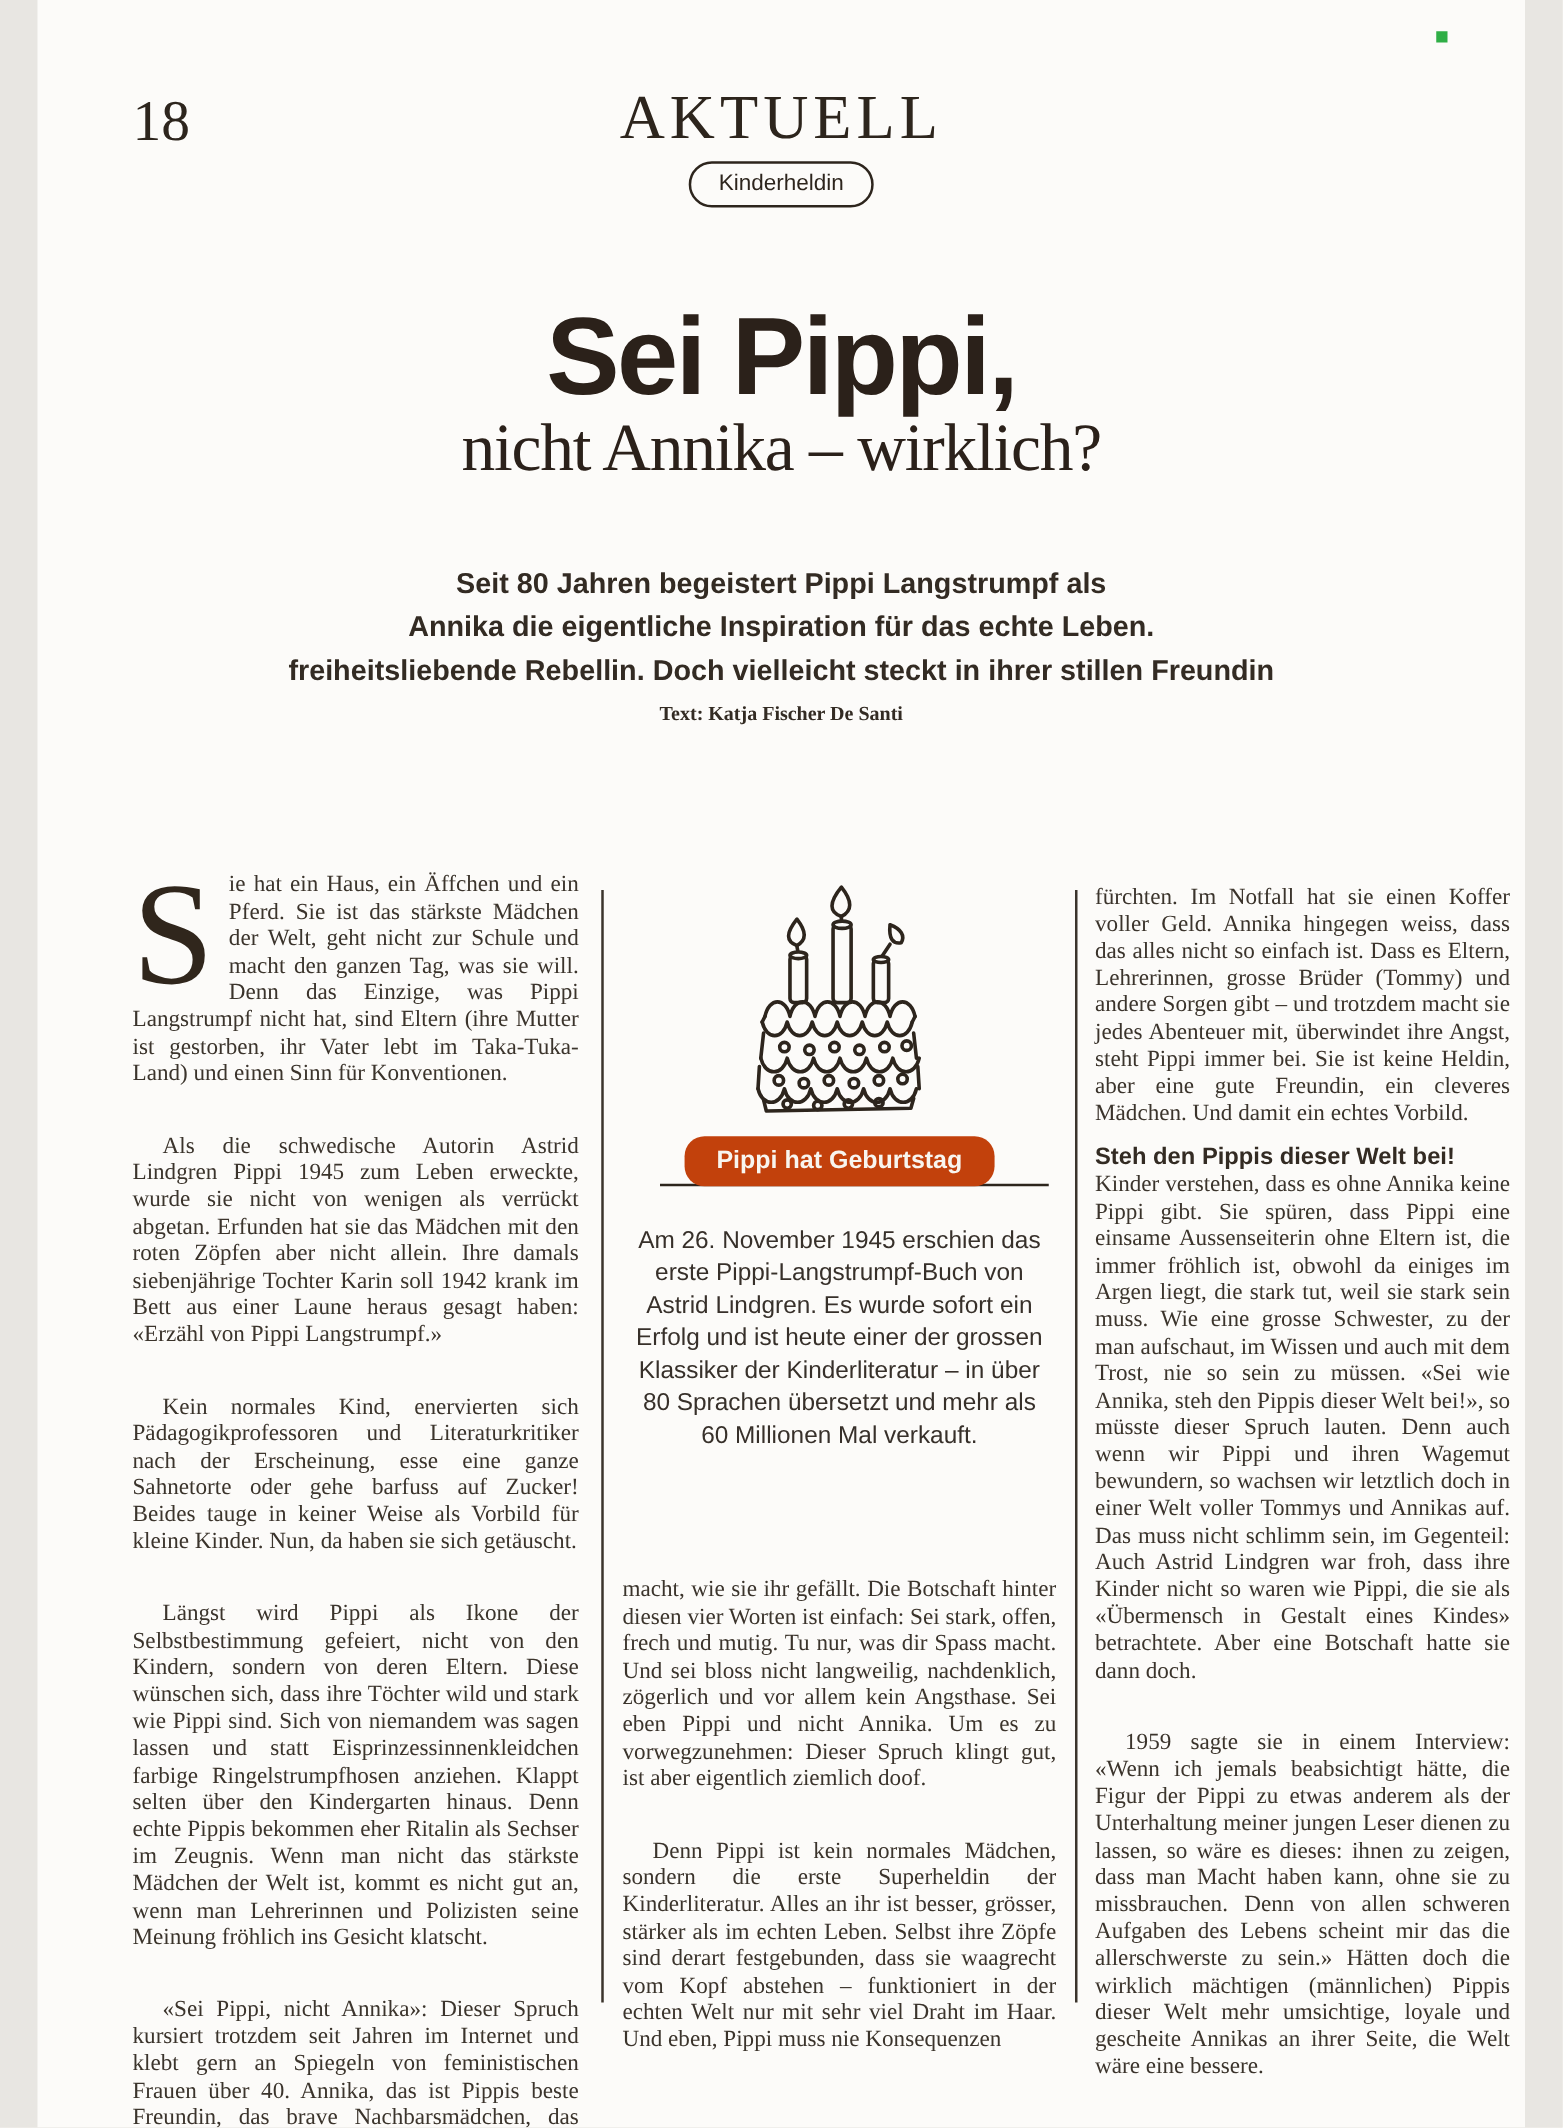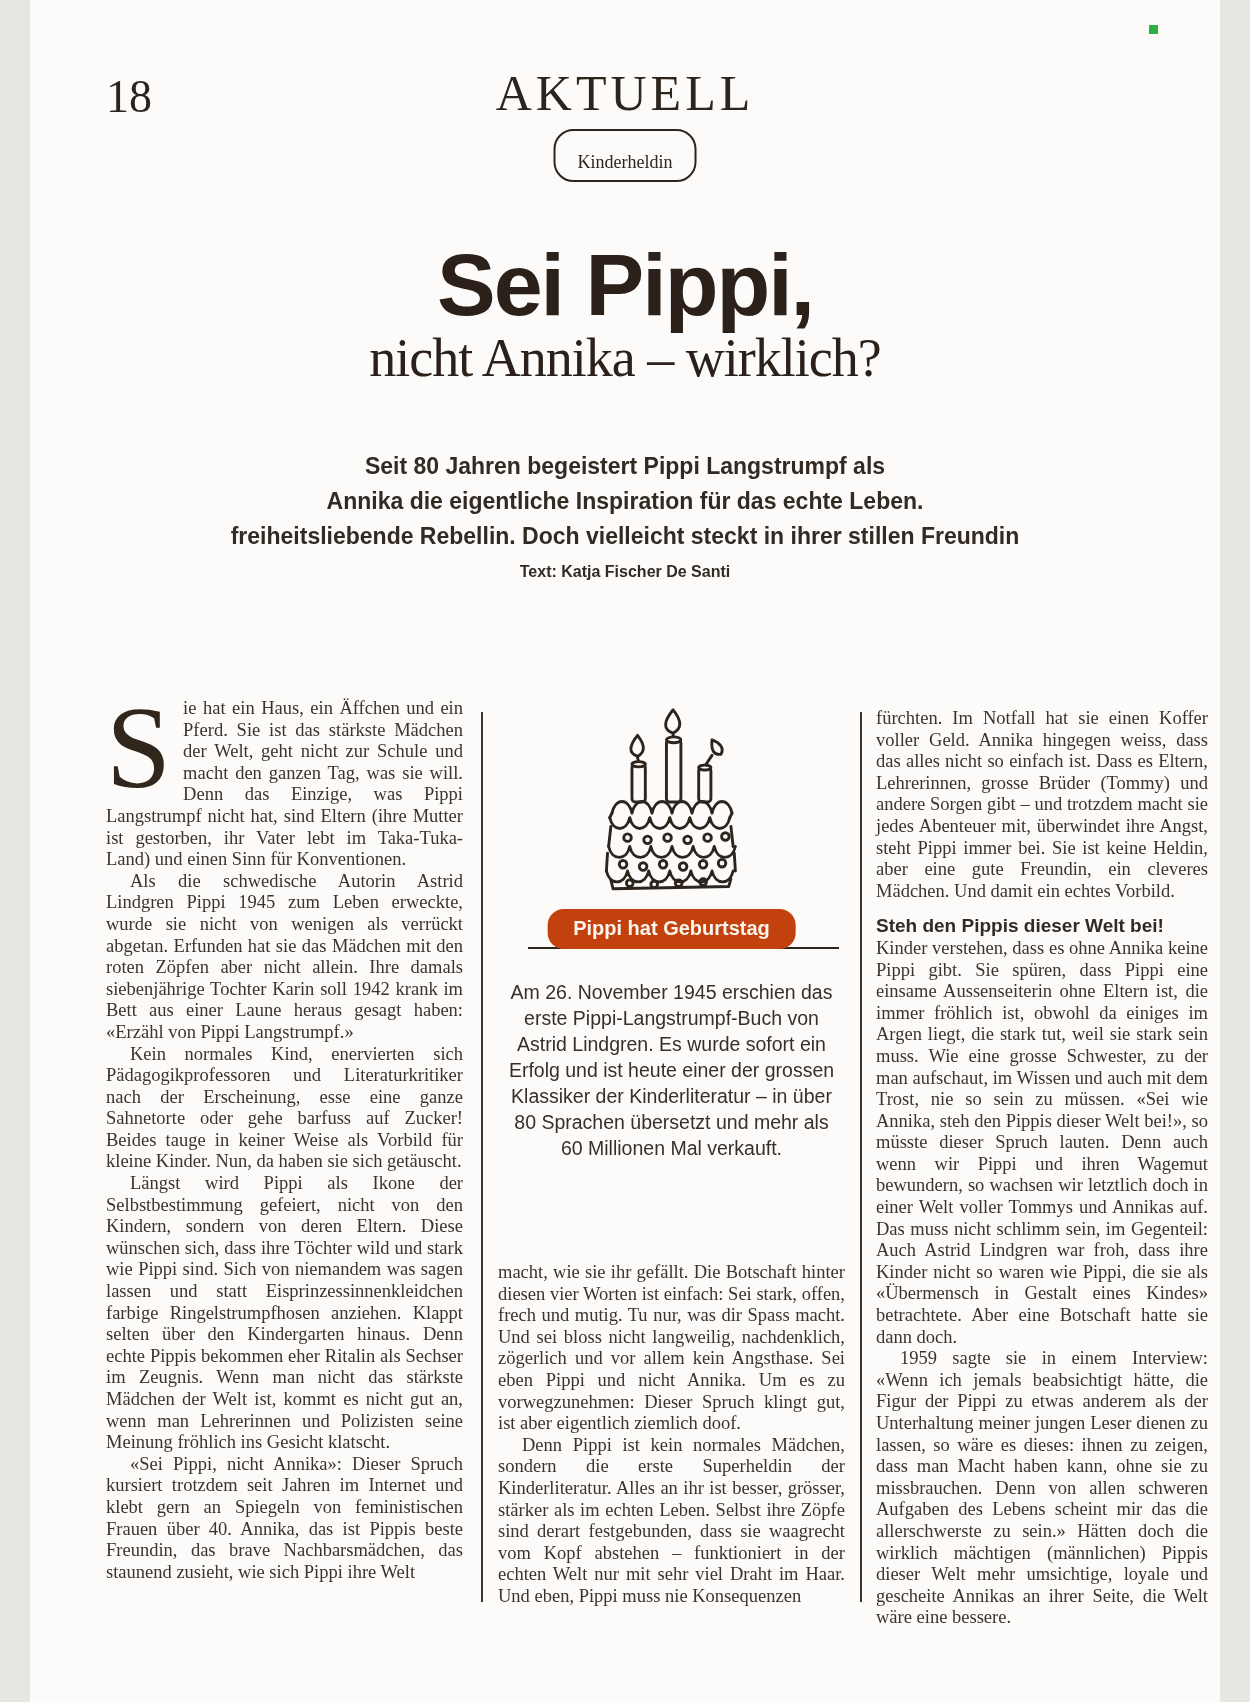--- a/index.html
+++ b/index.html
@@ -5,38 +5,38 @@
   html,body{margin:0;padding:0;background:#e8e6e2;}
   .page{position:relative;width:1190px;height:1702px;margin:0 auto;background:#fcfbf9;
         font-family:"Liberation Serif",serif;color:#3b342c;overflow:hidden;}
 
   .regmark{position:absolute;left:1119px;top:25px;width:9px;height:9px;background:#2fae46;}
 
   .pagenum{position:absolute;left:76px;top:74px;font-size:46px;line-height:1;color:#2d251d;}
   .section{position:absolute;left:0;top:68px;width:100%;text-align:center;
            font-size:50px;line-height:1;letter-spacing:4px;color:#2d251d;}
   .tag-pill{position:absolute;top:129px;left:50%;transform:translateX(-50%);
-            border:2px solid #2d251d;border-radius:20px;padding:21px 22px 7px;
-            font-family:Liberation Serif, serif;font-size:18px;color:#2d251d;white-space:nowrap;}
+            border:2px solid #2d251d;border-radius:20px;padding:5px 22px 7px;
+            font-family:Liberation Sans, sans-serif;font-size:18px;color:#2d251d;white-space:nowrap;}
 
   .headline{position:absolute;left:0;top:240px;width:100%;text-align:center;color:#2b211a;}
   .hl1{font-family:"Liberation Sans",sans-serif;font-weight:bold;font-size:88px;
        line-height:1.02;letter-spacing:-2px;}
   .hl2{font-family:"Liberation Serif",serif;font-size:54px;line-height:1.06;letter-spacing:-1px;}
 
   .deck{position:absolute;left:0;top:449px;width:100%;text-align:center;
         font-family:"Liberation Sans",sans-serif;font-weight:bold;font-size:23px;
         line-height:35px;color:#332b23;}
   .byline{position:absolute;left:0;top:563px;width:100%;text-align:center;
-          font-family:Liberation Sans, sans-serif;font-weight:bold;font-size:16px;color:#332b23;}
+          font-family:Liberation Serif, serif;font-weight:bold;font-size:16px;color:#332b23;}
 
   .col{position:absolute;font-size:18.5px;line-height:21.6px;text-align:justify;
        color:#3b342c;-webkit-hyphens:auto;hyphens:auto;}
   .col p{margin:0;}
-  .col p.ind{text-indent:24px;}
+  .col p.ind{text-indent:24px;margin-top:36px;}
   #col1{left:76px;top:698px;width:357px;}
   #col2body{left:468px;top:1262px;width:347px;}
   #col3{left:846px;top:708px;width:332px;}
 
   .dropcap{float:left;font-size:117px;line-height:0.76;padding:6px 12px 2px 0;color:#30261c;}
 
   .vrule{position:absolute;width:0;border-left:2px solid #3b342c;top:712px;height:890px;}
   #vrule1{left:451px;} #vrule2{left:830px;}
 
   .infobox{position:absolute;left:468px;top:690px;width:347px;text-align:center;}

